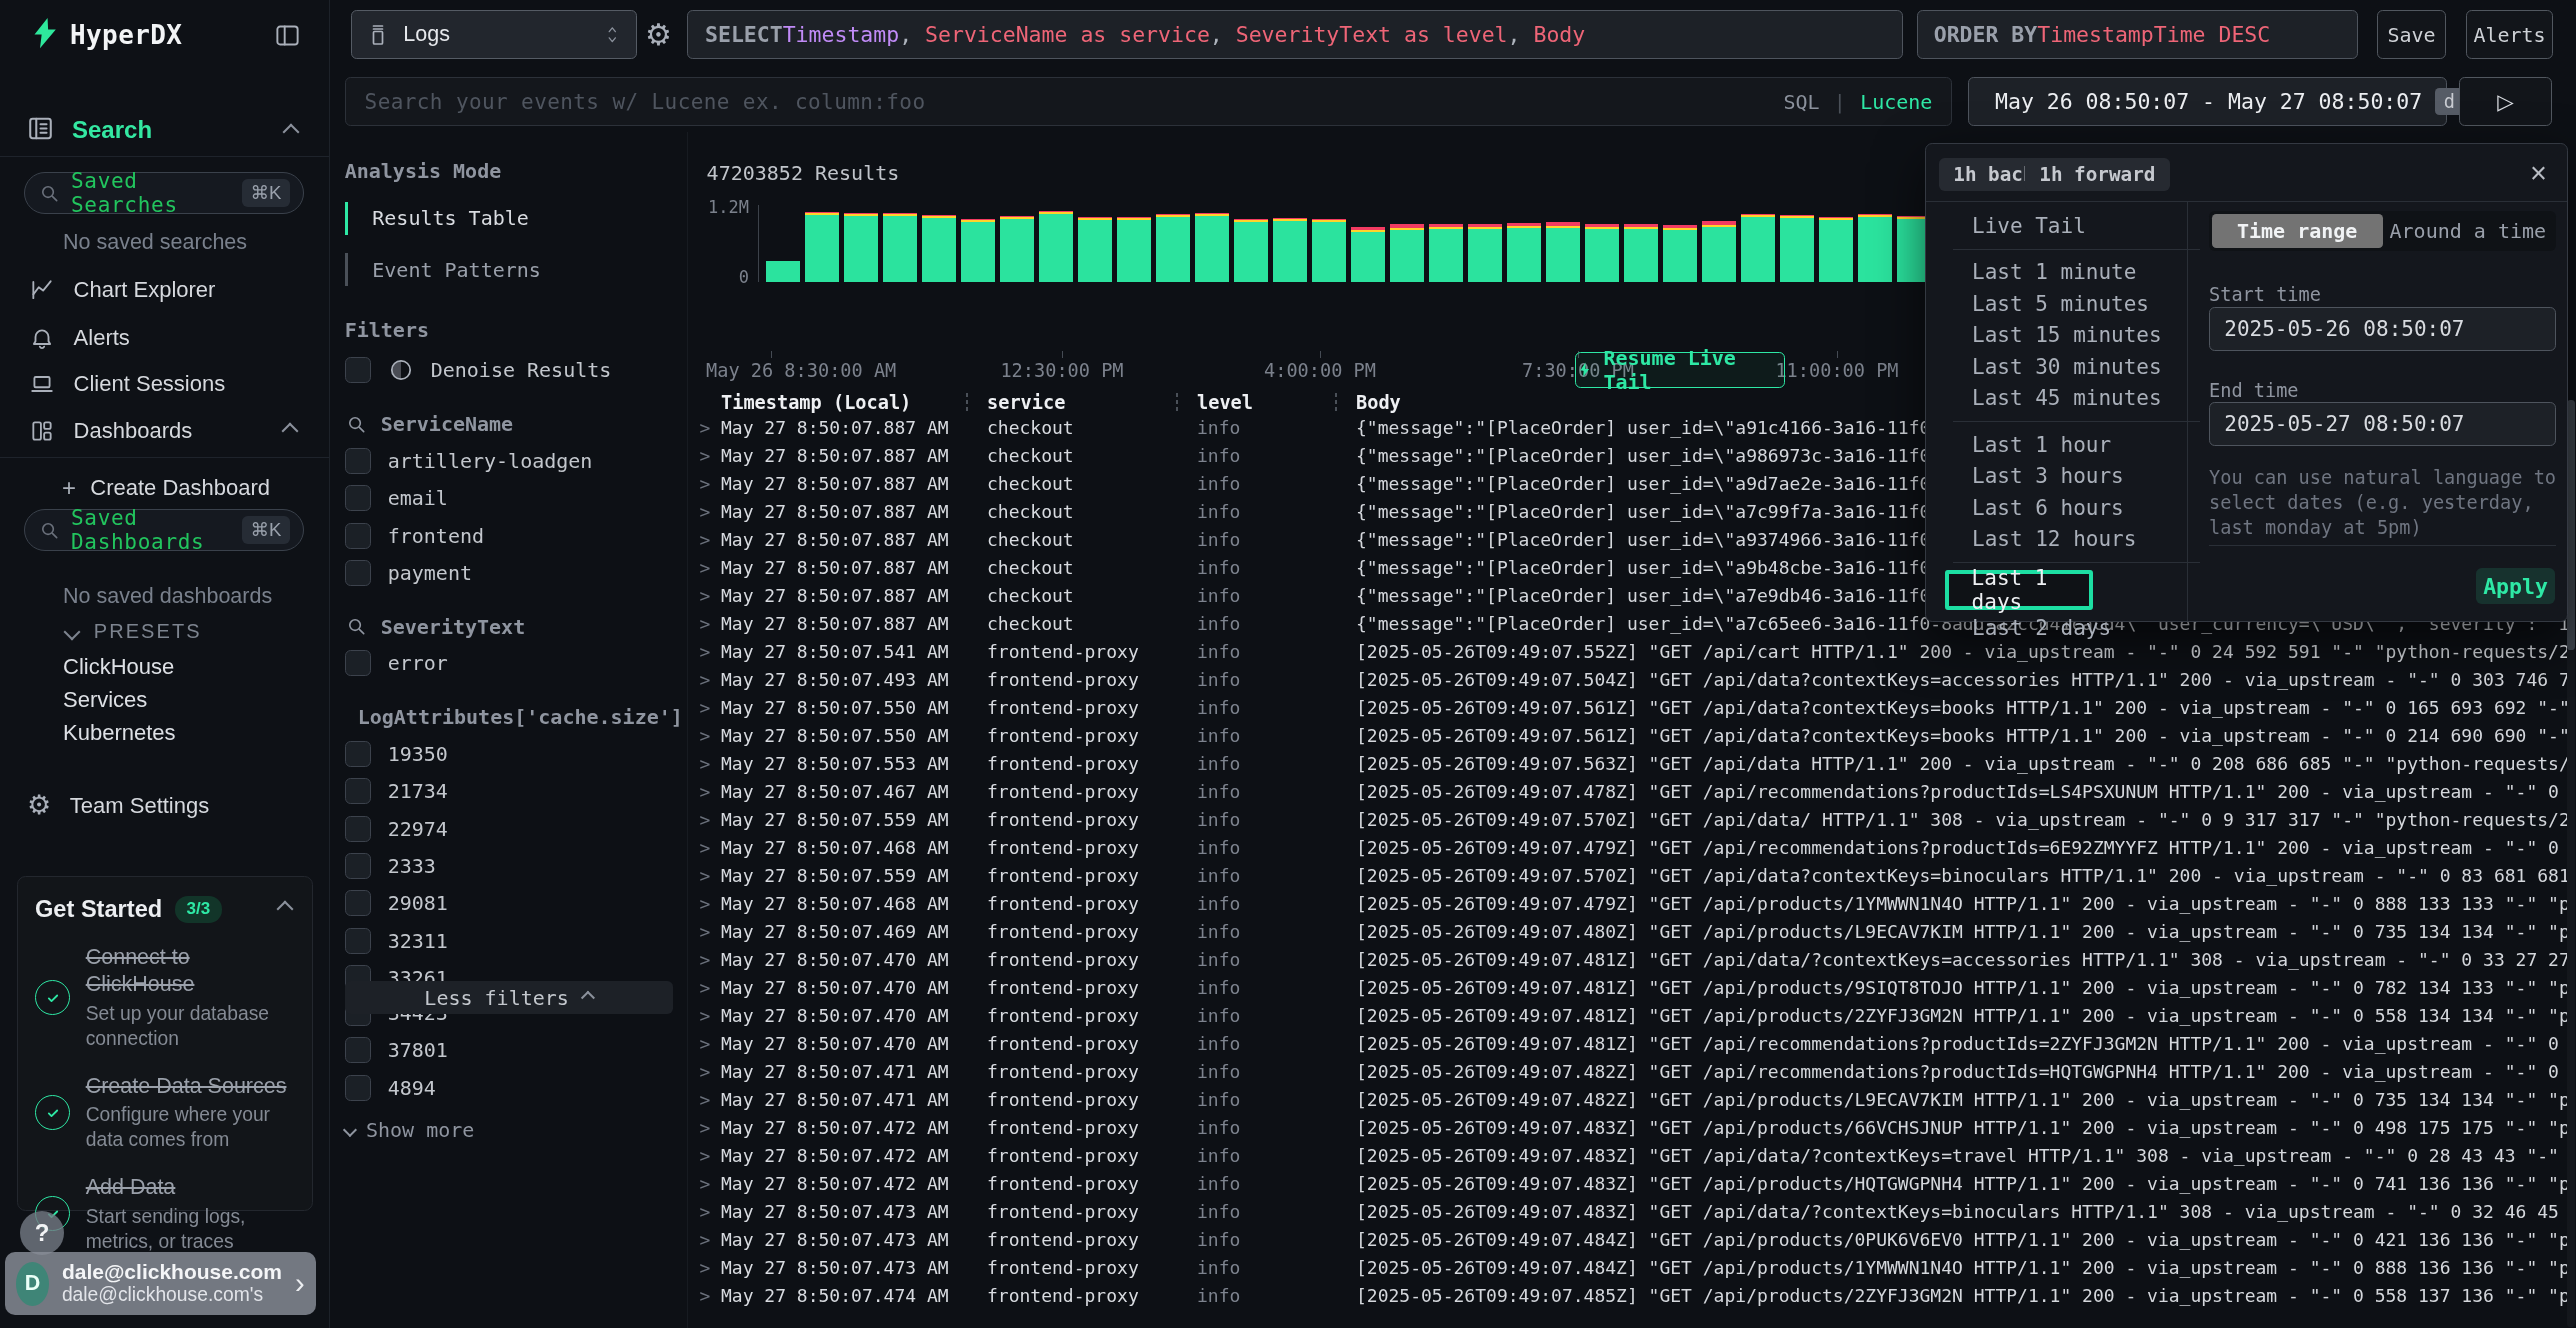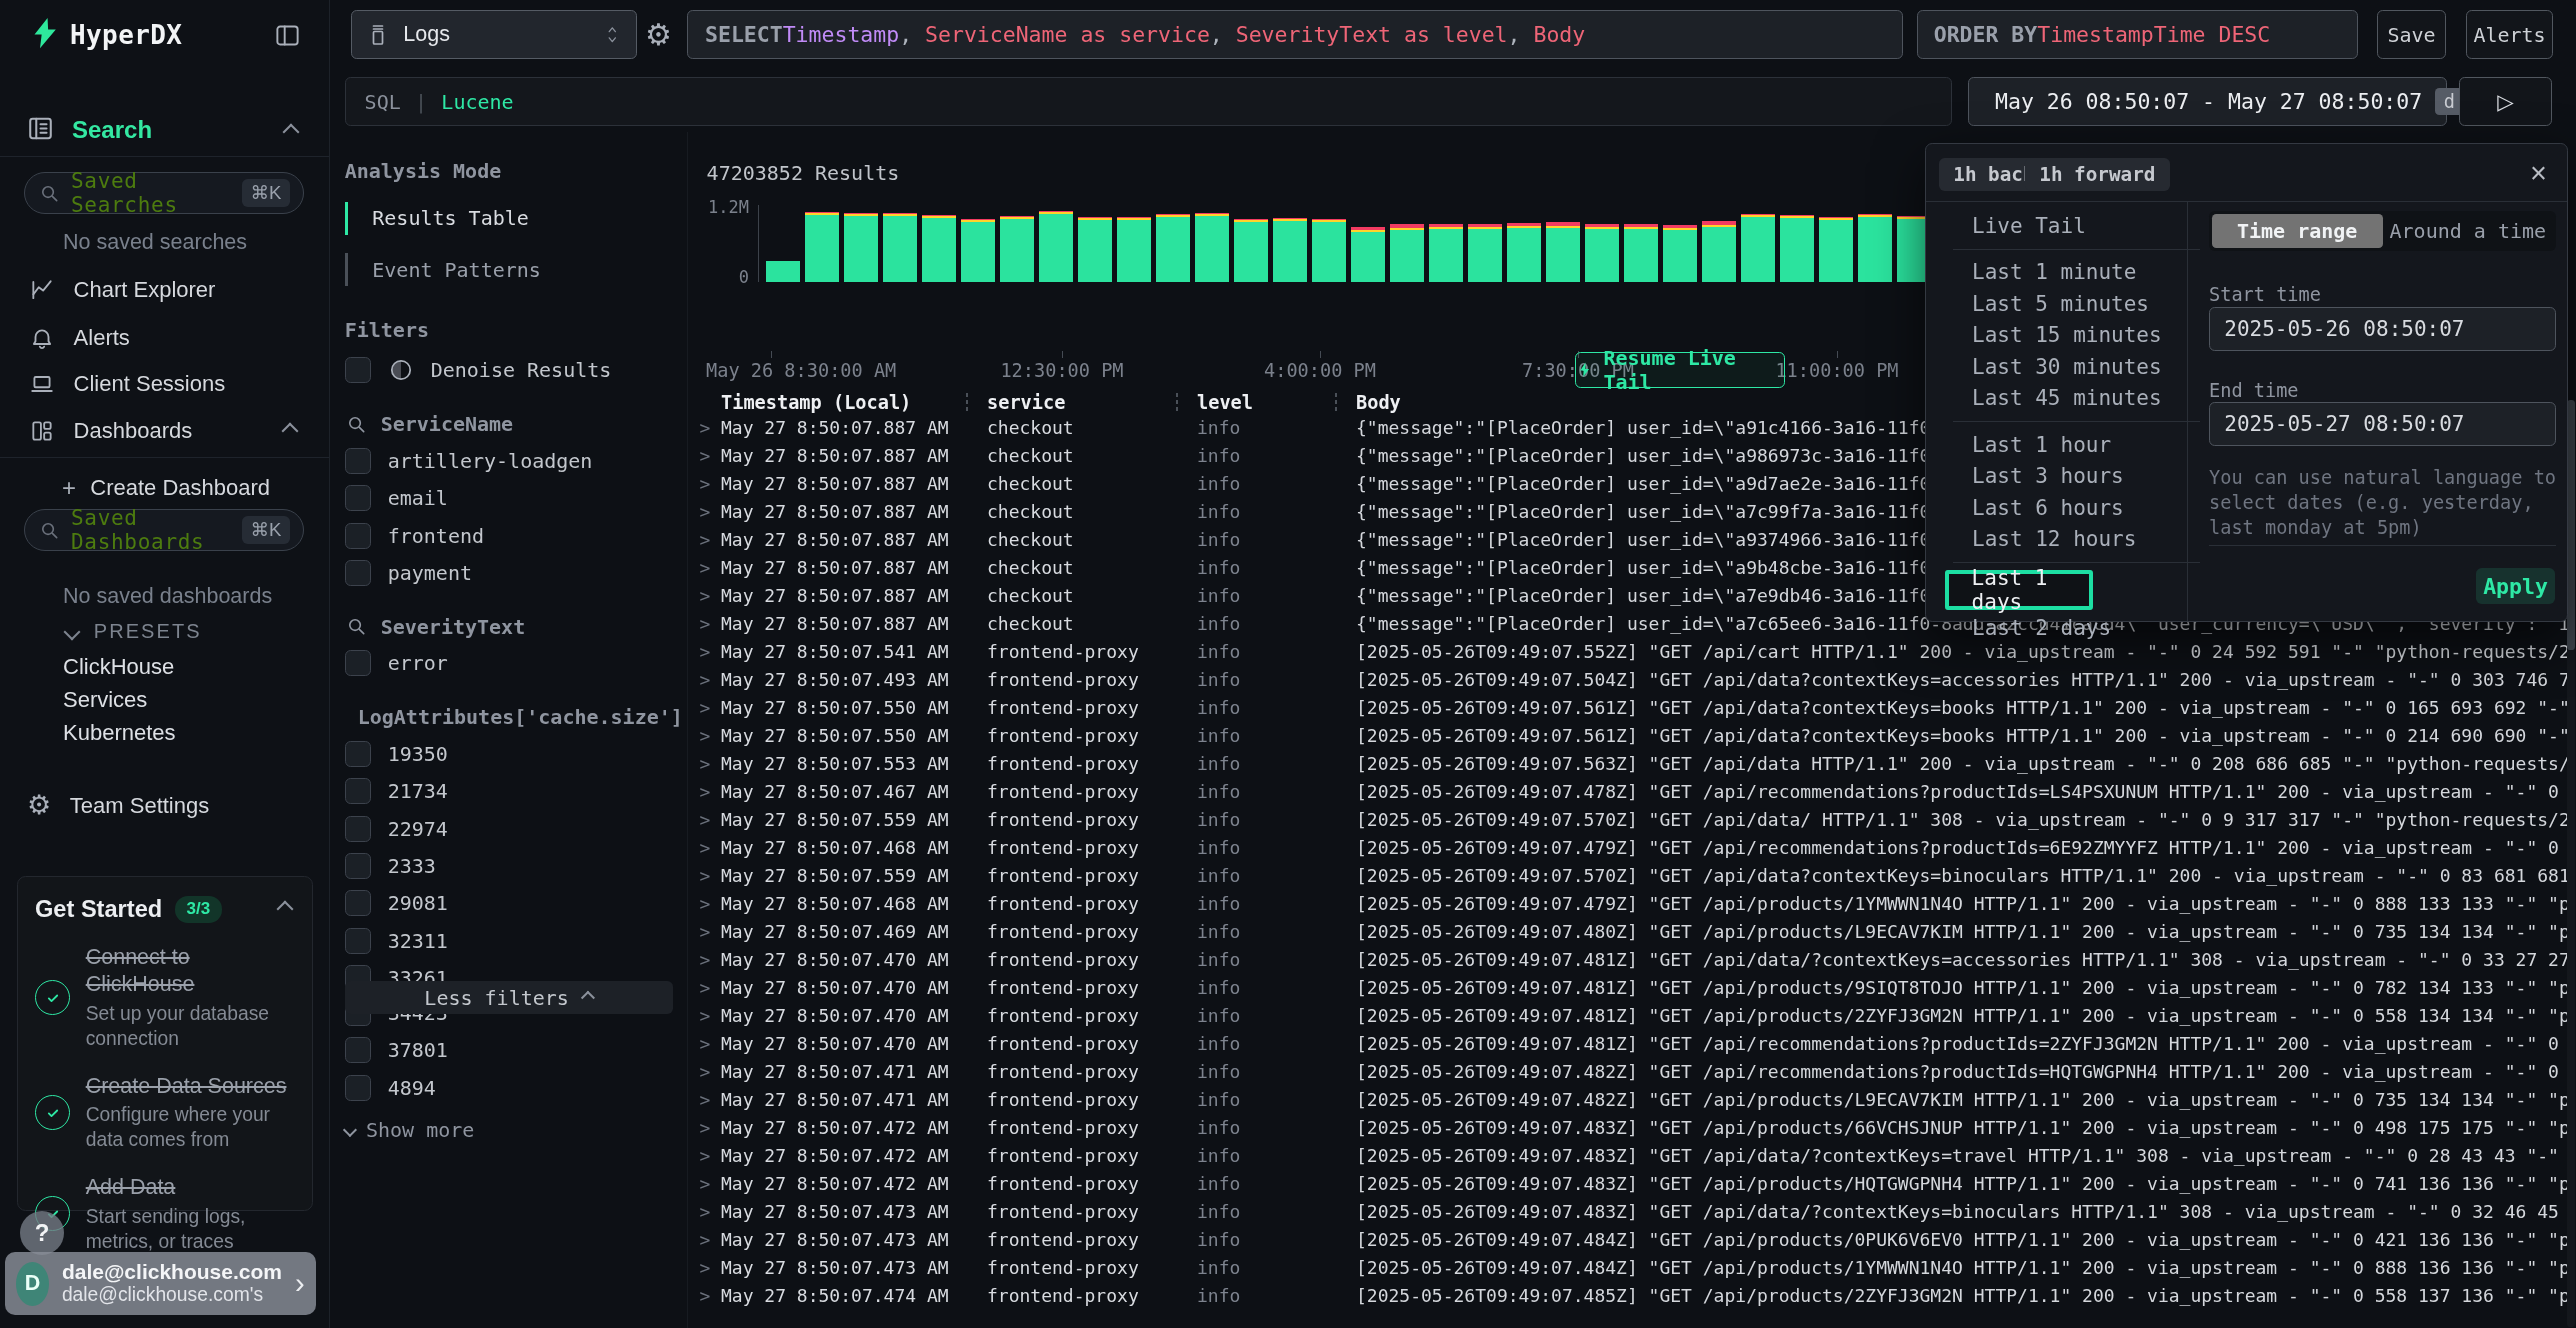--- a/index.html
+++ b/index.html
@@ -16,21 +16,21 @@
   #brand{position:absolute;left:70px;top:20px;font-size:26px;font-weight:bold;color:#f2f4f6;letter-spacing:0.4px;font-family:"DejaVu Sans Mono",monospace;}
   #logo-bolt{position:absolute;left:29px;top:15.7px;width:33px;height:34px;}
   #collapse-btn{position:absolute;left:273px;top:21.5px;width:29px;height:27px;}
   #sb-search-head{position:absolute;left:0;top:107px;width:329px;height:46px;padding-left:9px;}
   #sb-search-title{position:absolute;left:72px;top:8.6px;font-size:24px;font-weight:bold;color:#34e8a2;}
   .chev{display:inline-block;width:10px;height:10px;border-right:2.1px solid #8b919c;border-bottom:2.1px solid #8b919c;}
   .chev.up{transform:rotate(-135deg);}  .chev.down{transform:rotate(45deg);}
   .sb-div{position:absolute;left:0;width:329px;height:0.7px;background:#1e232b;}
   .pill-input{position:absolute;left:24px;width:280px;height:42px;border:0.7px solid #3a414b;border-radius:21.5px;background:#151920;
       display:flex;align-items:center;padding:0 13px;box-sizing:border-box;gap:10px;}
-  .pill-ph{color:#4d7c0f;font-size:21px;font-family:"DejaVu Sans Mono",monospace;flex:1;letter-spacing:0.7px;}
+  .pill-ph{color:#22c55e;font-size:21px;font-family:"DejaVu Sans Mono",monospace;flex:1;letter-spacing:0.7px;}
   .kbd{background:#262c35;color:#9aa1ac;border-radius:5.7px;font-size:18.6px;padding:2.9px 8.6px;}
   .sb-note{position:absolute;left:63px;color:#79808c;font-size:21.5px;}
   .sb-item{position:absolute;left:0;width:329px;height:42px;display:flex;align-items:center;gap:18.6px;padding-left:29px;box-sizing:border-box;
       color:#d6d9de;font-size:22px;}
   #create-dash{position:absolute;left:62px;top:472px;height:31.5px;display:flex;align-items:center;gap:14.3px;font-size:22px;color:#d6d9de;}
   #presets-row{position:absolute;left:66px;top:620px;display:flex;align-items:center;gap:15.7px;color:#7d848f;font-size:20px;letter-spacing:2.1px;}
   .preset-item{position:absolute;left:63px;height:31.5px;display:flex;align-items:center;font-size:22px;color:#dde0e5;}
   #team-settings{position:absolute;left:27px;top:786px;height:39px;display:flex;align-items:center;gap:18.6px;font-size:22px;color:#d6d9de;}
   .gear-glyph{font-size:27px;color:#aab0ba;line-height:1;}
 
@@ -321,20 +321,21 @@
 
   <div class="tb-box mono" id="order-box">
     <span class="kw">ORDER BY </span>
     <span id="order-value" style="color:#ee6577;white-space:pre;">TimestampTime DESC</span>
   </div>
 
   <div class="tb-btn" id="save-btn">Save</div>
   <div class="tb-btn" id="alerts-btn">Alerts</div>
 
   <div id="search-input" class="mono">
+    <span id="search-ph">Search your events w/ Lucene ex. column:foo</span>
     <span id="mode-sql">SQL</span>
     <span id="mode-div">|</span>
     <span id="mode-lucene">Lucene</span>
   </div>
 
   <div id="date-input" class="mono">
     <svg style="width:23px;height:24px;" viewBox="0 0 24 24">
       <rect x="4" y="5" width="16" height="16" rx="2" fill="#8b919c"></rect>
         <path d="M4 9.5h16" stroke="#1d2127" stroke-width="1.6"></path>
       <path d="M8 3v4M16 3v4" stroke="#8b919c" stroke-width="2" stroke-linecap="round"></path>

